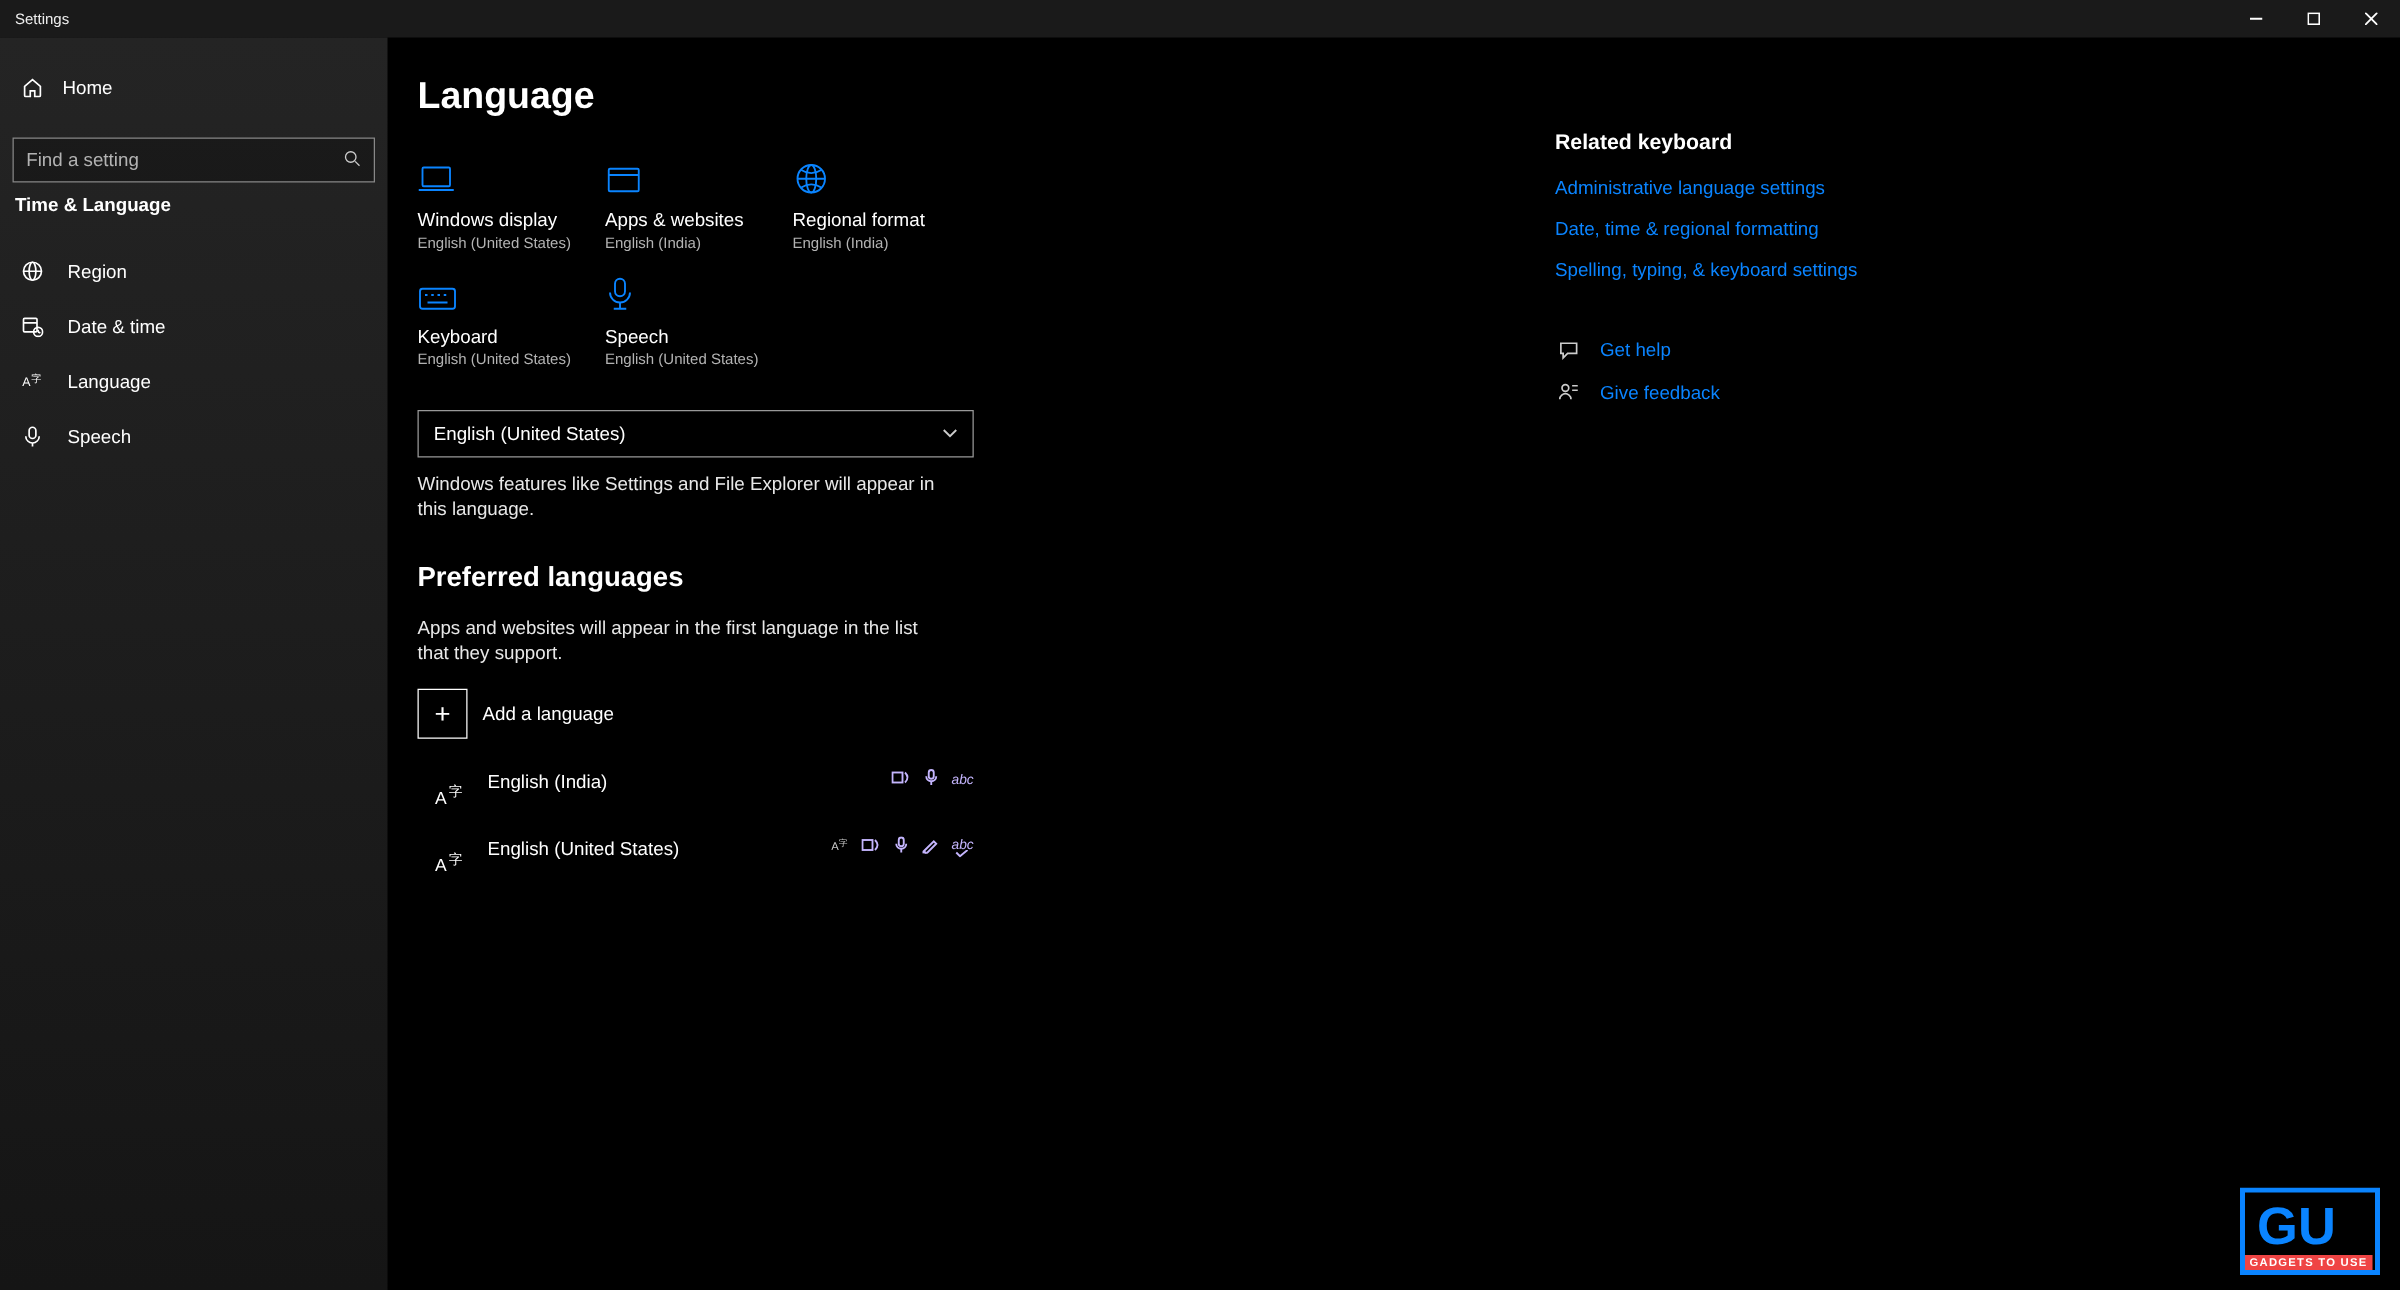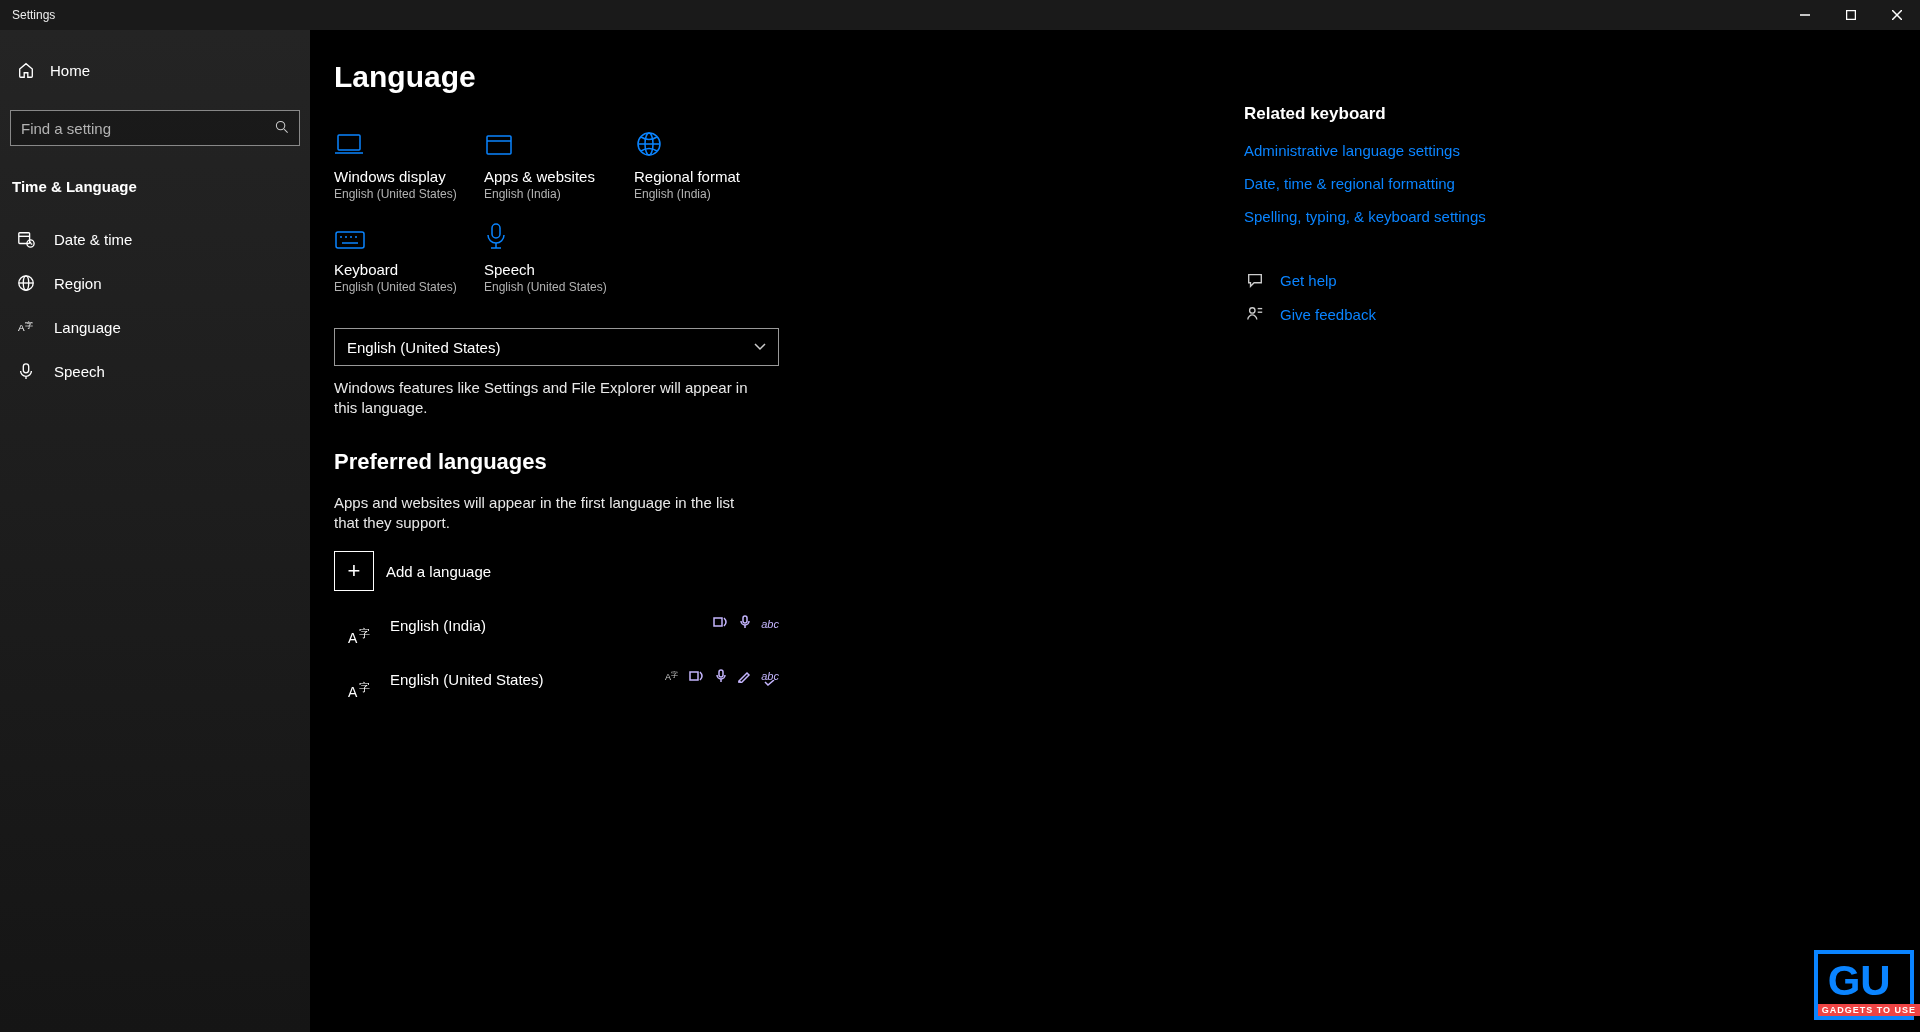--- a/index.html
+++ b/index.html
@@ -30,21 +30,21 @@
 }
 .home-row {
   display: flex;
   align-items: center;
   padding: 10px 16px;
   margin-bottom: 18px;
   cursor: pointer;
 }
 .home-row .icon { width: 20px; height: 20px; margin-right: 14px; display: flex; align-items: center; justify-content: center; }
 .home-label { font-size: 15px; font-weight: 400; }
-.search-wrap { padding: 2px 10px; margin-bottom: 22px; }
+.search-wrap { padding: 2px 10px; }
 .search-box {
   display: flex;
   align-items: center;
   border: 1px solid #888;
   height: 36px;
   padding: 0 10px;
   background: rgba(0,0,0,0.25);
 }
 .search-input {
   flex: 1;
@@ -118,26 +118,26 @@
 
 .aside h3 { font-size: 17px; font-weight: 600; margin-bottom: 18px; }
 .aside-link { color: #0a84ff; font-size: 15px; display: block; margin-bottom: 16px; cursor: pointer; }
 .aside-row { display: flex; align-items: center; margin-top: 44px; margin-bottom: 12px; cursor: pointer; }
 .aside-row .aicon { width: 22px; height: 22px; margin-right: 14px; display: flex; align-items: center; justify-content: center; color: #ccc; }
 .aside-row-label { color: #0a84ff; font-size: 15px; }
 .aside-row + .aside-row { margin-top: 12px; }
 
 .watermark {
   position: fixed;
-  right: 6px;
+  right: 16px;
   bottom: 12px;
   font-family: sans-serif;
   color: #0a84ff;
   border: 4px solid #0a84ff;
-  padding: 8px 0 2px 10px;
+  padding: 8px 12px 2px 10px;
   font-size: 42px;
   font-weight: 900;
   line-height: 0.9;
   background: #000;
 }
 .watermark .sub { display:block; font-size:9px; letter-spacing:1px; color:#fff; background:#ef4444; margin:4px -10px -2px -10px; padding:2px 4px; text-align:center; }
 
 svg { fill: none; stroke: currentColor; stroke-width: 1.5; }
 </style>
 </head>
@@ -181,41 +181,41 @@
         <span class="search-icon">
           <svg width="14" height="14" viewBox="0 0 20 20">
               <circle cx="8" cy="8" r="6"></circle>
               <line x1="13" y1="13" x2="18" y2="18"></line>
             </svg>
         </span>
       </div>
     </div>
     <div class="category-header">Time &amp; Language</div>
 
+    <div class="nav-item">
+      <span class="icon">
+        <svg width="18" height="18" viewBox="0 0 20 20">
+            <circle cx="10" cy="10" r="8"></circle>
+            <ellipse cx="10" cy="10" rx="3" ry="8"></ellipse>
+            <line x1="2" y1="10" x2="18" y2="10"></line>
+          </svg>
+      </span>
+      <span>Region</span>
+    </div>
     <div class="nav-item">
       <span class="icon">
         <svg width="18" height="18" viewBox="0 0 20 20">
             <rect x="2" y="3" width="12" height="12" rx="1"></rect>
             <line x1="2" y1="7" x2="14" y2="7"></line>
             <circle cx="15" cy="15" r="4"></circle>
             <line x1="15" y1="13" x2="15" y2="15"></line>
             <line x1="15" y1="15" x2="17" y2="16"></line>
           </svg>
       </span>
       <span>Date &amp; time</span>
-    </div>
-    <div class="nav-item">
-      <span class="icon">
-        <svg width="18" height="18" viewBox="0 0 20 20">
-            <circle cx="10" cy="10" r="8"></circle>
-            <ellipse cx="10" cy="10" rx="3" ry="8"></ellipse>
-            <line x1="2" y1="10" x2="18" y2="10"></line>
-          </svg>
-      </span>
-      <span>Region</span>
     </div>
     <div class="nav-item">
       <span class="icon">
         <svg width="18" height="18" viewBox="0 0 20 20">
             <text x="1" y="14" font-size="11" stroke-width="0.7" fill="currentColor" stroke="none">A</text>
             <text x="9" y="11" font-size="9" stroke-width="0.5" fill="currentColor" stroke="none">字</text>
           </svg>
       </span>
       <span>Language</span>
     </div>

